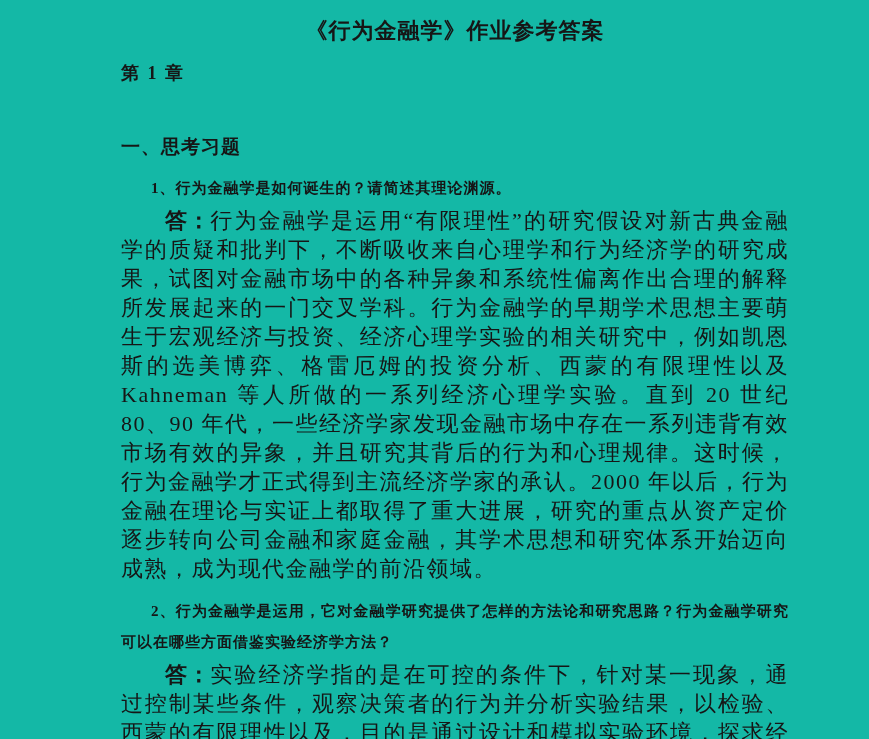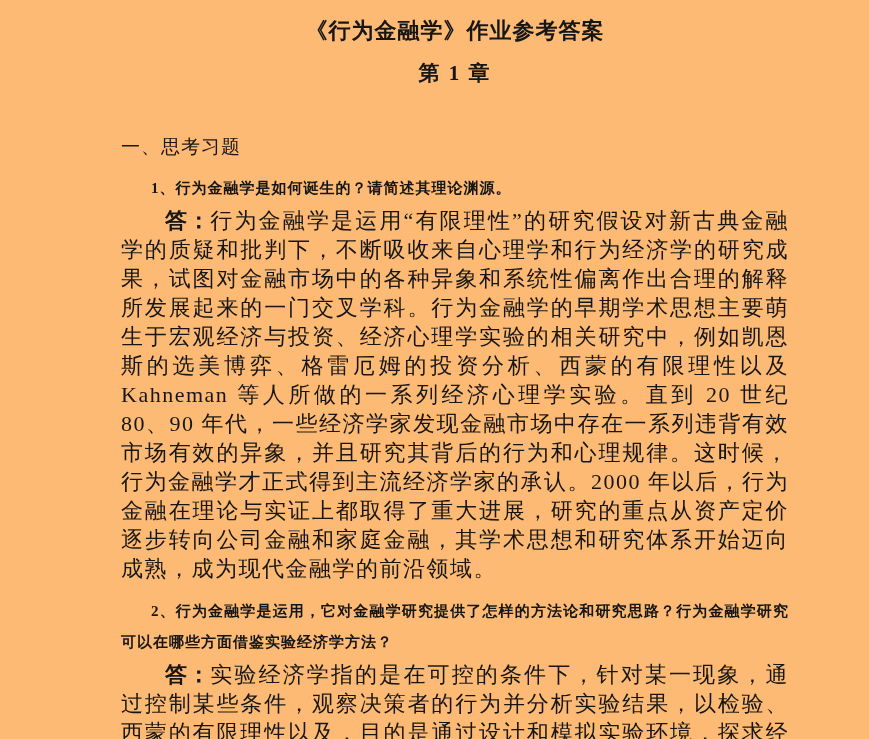--- a/index.html
+++ b/index.html
@@ -4,46 +4,46 @@
 <style>
   html, body {
     margin: 0;
     padding: 0;
     background: #ffffff;
   }
   .page {
     position: relative;
     width: 869px;
     height: 739px;
-    background: #fdba74;
+    background: #14b8a6;
     overflow: hidden;
     box-sizing: border-box;
     padding: 12px 80px 0 121px;
     font-family: "Liberation Serif", "DejaVu Serif", serif;
     color: #161616;
   }
   .doc-title {
     font-size: 22px;
     font-weight: bold;
     text-align: center;
     margin: 4px 0 0 0;
     line-height: 30px;
     letter-spacing: 1px;
   }
   .doc-chapter {
-    font-size: 21px;
+    font-size: 18px;
     font-weight: bold;
-    text-align: center;
+    text-align: left;
     margin: 12px 0 16px 0;
     line-height: 30px;
     letter-spacing: 2px;
   }
   .section-heading {
     font-size: 19px;
-    font-weight: normal;
+    font-weight: bold;
     margin: 46px 0 0 0;
     line-height: 26px;
     letter-spacing: 1px;
   }
   .question {
     font-size: 15px;
     font-weight: bold;
     text-indent: 2em;
     text-align: justify;
     margin: 13px 0 0 0;

